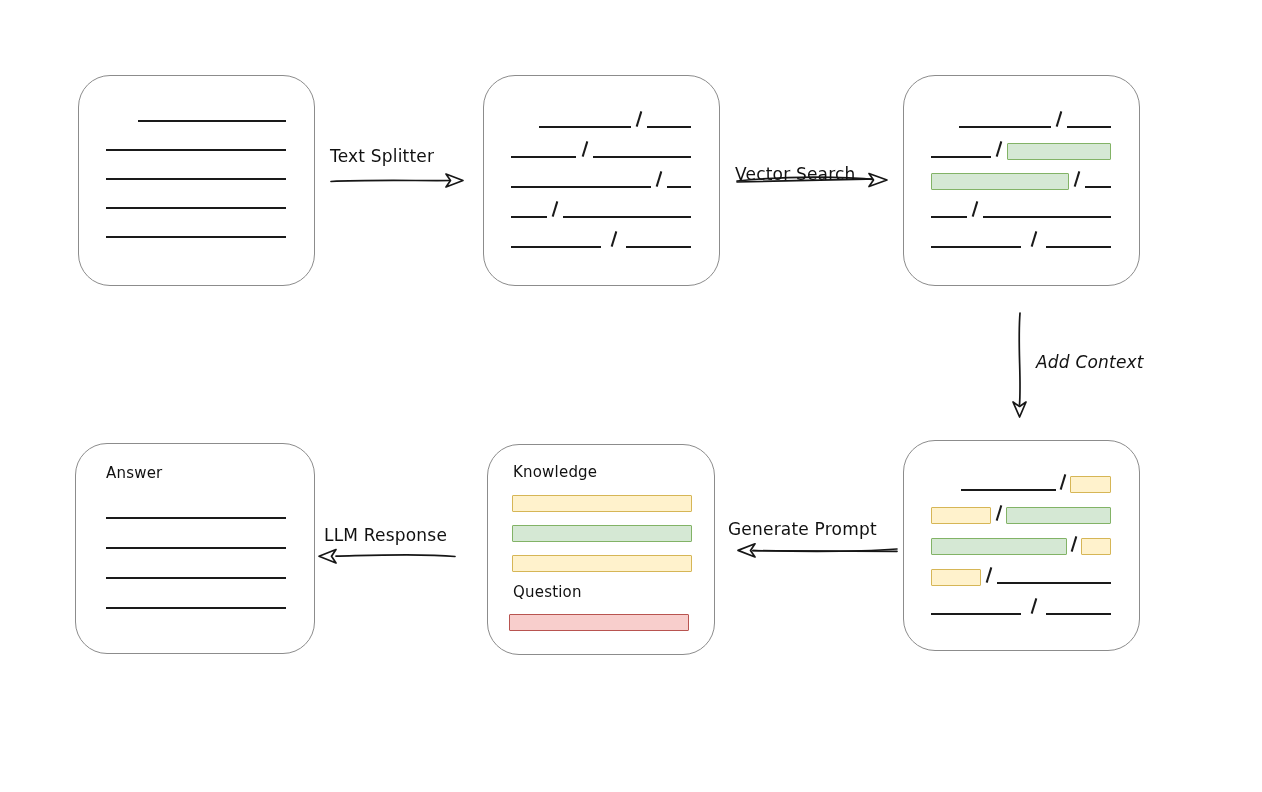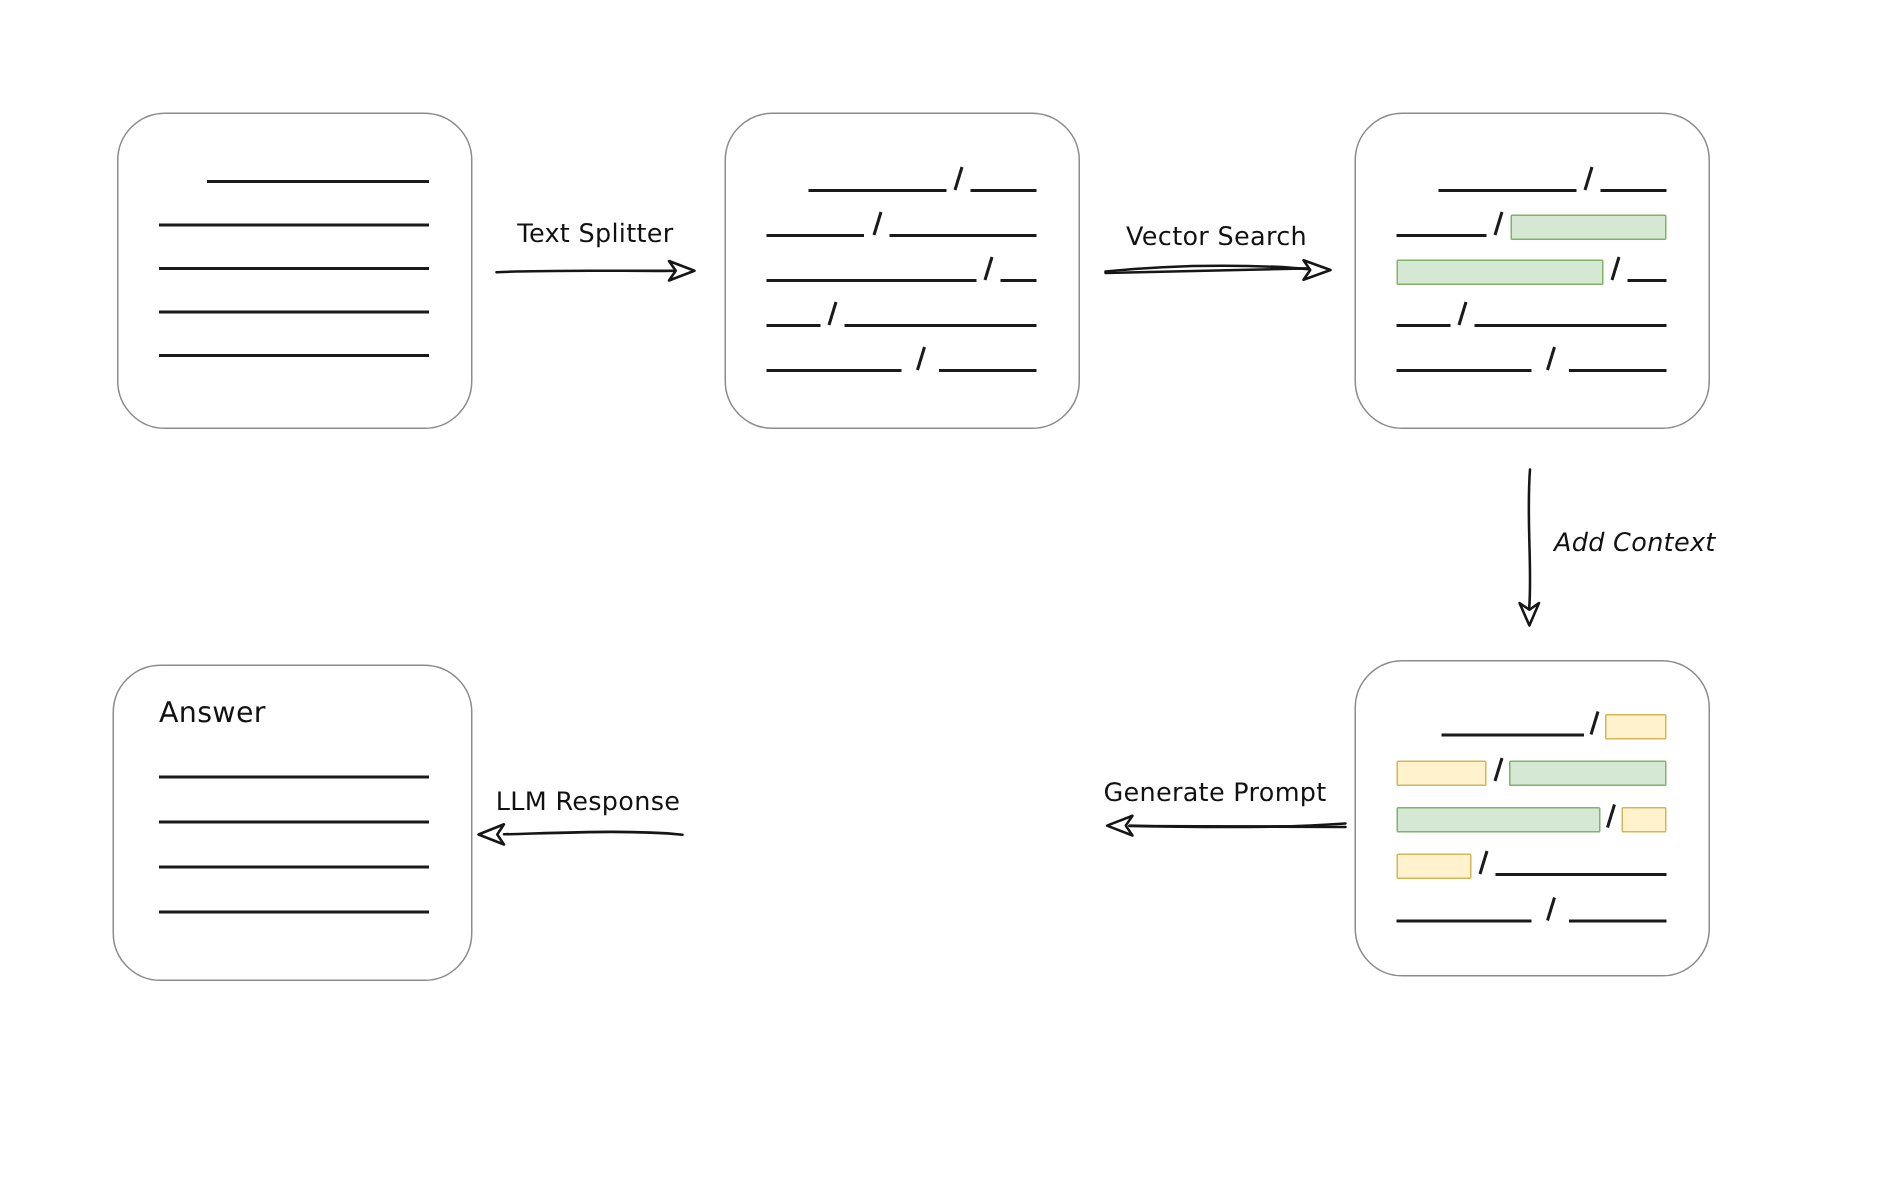--- a/index.html
+++ b/index.html
@@ -22,23 +22,23 @@
     border-left:2.2px solid #1a1a1a; transform:rotate(17deg); }
   .seg-green { align-self:flex-end; height:17px; margin-bottom:-2px;
     background:#d5e8d4; border:1.5px solid #82b366; border-radius:1px; }
   .seg-yellow { align-self:flex-end; height:17px; margin-bottom:-2px;
     background:#fff2cc; border:1.5px solid #d6b656; border-radius:1px; }
   .chip-col { position:absolute; display:flex; flex-direction:column; gap:13px; }
   .bar { width:180px; height:17px; border-radius:1px; }
   .bar-yellow { background:#fff2cc; border:1.5px solid #d6b656; }
   .bar-green  { background:#d5e8d4; border:1.5px solid #82b366; }
   .bar-red    { background:#f8cecc; border:1.5px solid #b85450; }
-  .box-label { position:absolute; font-size:19px; color:#111; letter-spacing:.2px; }
+  .box-label { position:absolute; font-size:15px; color:#111; letter-spacing:.2px; }
   .arrow-label { position:absolute; font-size:17px; color:#111;
-    letter-spacing:.2px; text-align:center; white-space:nowrap; }
+    letter-spacing:.2px; text-align:left; white-space:nowrap; }
   .caption { position:absolute; font-size:19px; color:#111;
     letter-spacing:.2px; text-align:center; white-space:nowrap; }
   svg.overlay { position:absolute; left:0; top:0; pointer-events:none; }
   svg.overlay path { stroke:#161616; stroke-width:1.7; fill:none;
     stroke-linecap:round; stroke-linejoin:round; }
   svg.overlay path.head { fill:#ffffff; }
 </style>
 </head>
 <body>
 
@@ -181,20 +181,32 @@
         <div class="seg-row">
           <span class="seg seg-line" style="width: 90px;"></span>
           <span class="seg seg-slash" style="width: 25px;">
             <i></i>
           </span>
           <span class="seg seg-line" style="width: 65px;"></span>
         </div>
       </div>
   </div>
 
+  <div class="node" style="left:487px; top:444px; width:228px; height:211px;">
+    <div class="box-label" style="left:25px; top:18px;">Knowledge</div>
+    <div class="chip-col" style="left:24px; top:50px;">
+        <div class="bar bar-yellow"></div>
+        <div class="bar bar-green"></div>
+        <div class="bar bar-yellow"></div>
+      </div>
+    <div class="box-label" style="left:25px; top:138px;">Question</div>
+    <div class="chip-col" style="left:21px; top:169px;">
+        <div class="bar bar-red"></div>
+      </div>
+  </div>
 
   <div class="node" style="left:75px; top:443px; width:240px; height:211px;">
     <div class="box-label" style="left:30px; top:20px;">Answer</div>
     <div class="seg-rows" style="left:30px; top:57px; width:180px; gap:12px;">
         <div class="seg-row">
           <span class="seg seg-line" style="width: 180px;"></span>
         </div>
         <div class="seg-row">
           <span class="seg seg-line" style="width: 180px;"></span>
         </div>
@@ -226,19 +238,19 @@
       <path d="M897,551.3 L753,550.7"></path>
       <path class="head" d="M755,543.8 L738,550.4 L755,557 L750.5,550.4 Z"></path>
     </g>
     <g>
       <path d="M455,556.5 C420,553 375,555.2 336,556.2"></path>
       <path class="head" d="M336,549.5 L319,556.3 L336,563 L331.5,556.3 Z"></path>
     </g>
   </svg>
 
   <div class="arrow-label" style="left:330px; top:146px; width:134px;">Text Splitter</div>
-  <div class="arrow-label" style="left:735px; top:148px; width:152px;">Vector Search</div>
+  <div class="arrow-label" style="left:735px; top:164px; width:152px;">Vector Search</div>
   <div class="arrow-label" style="left:1036px; top:352px; text-align:left;font-style:italic;">Add Context</div>
   <div class="arrow-label" style="left:728px; top:519px; width:164px;">Generate Prompt</div>
   <div class="arrow-label" style="left:324px; top:525px; width:136px;">LLM Response</div>
 
 
 </div>
 
 </body></html>

